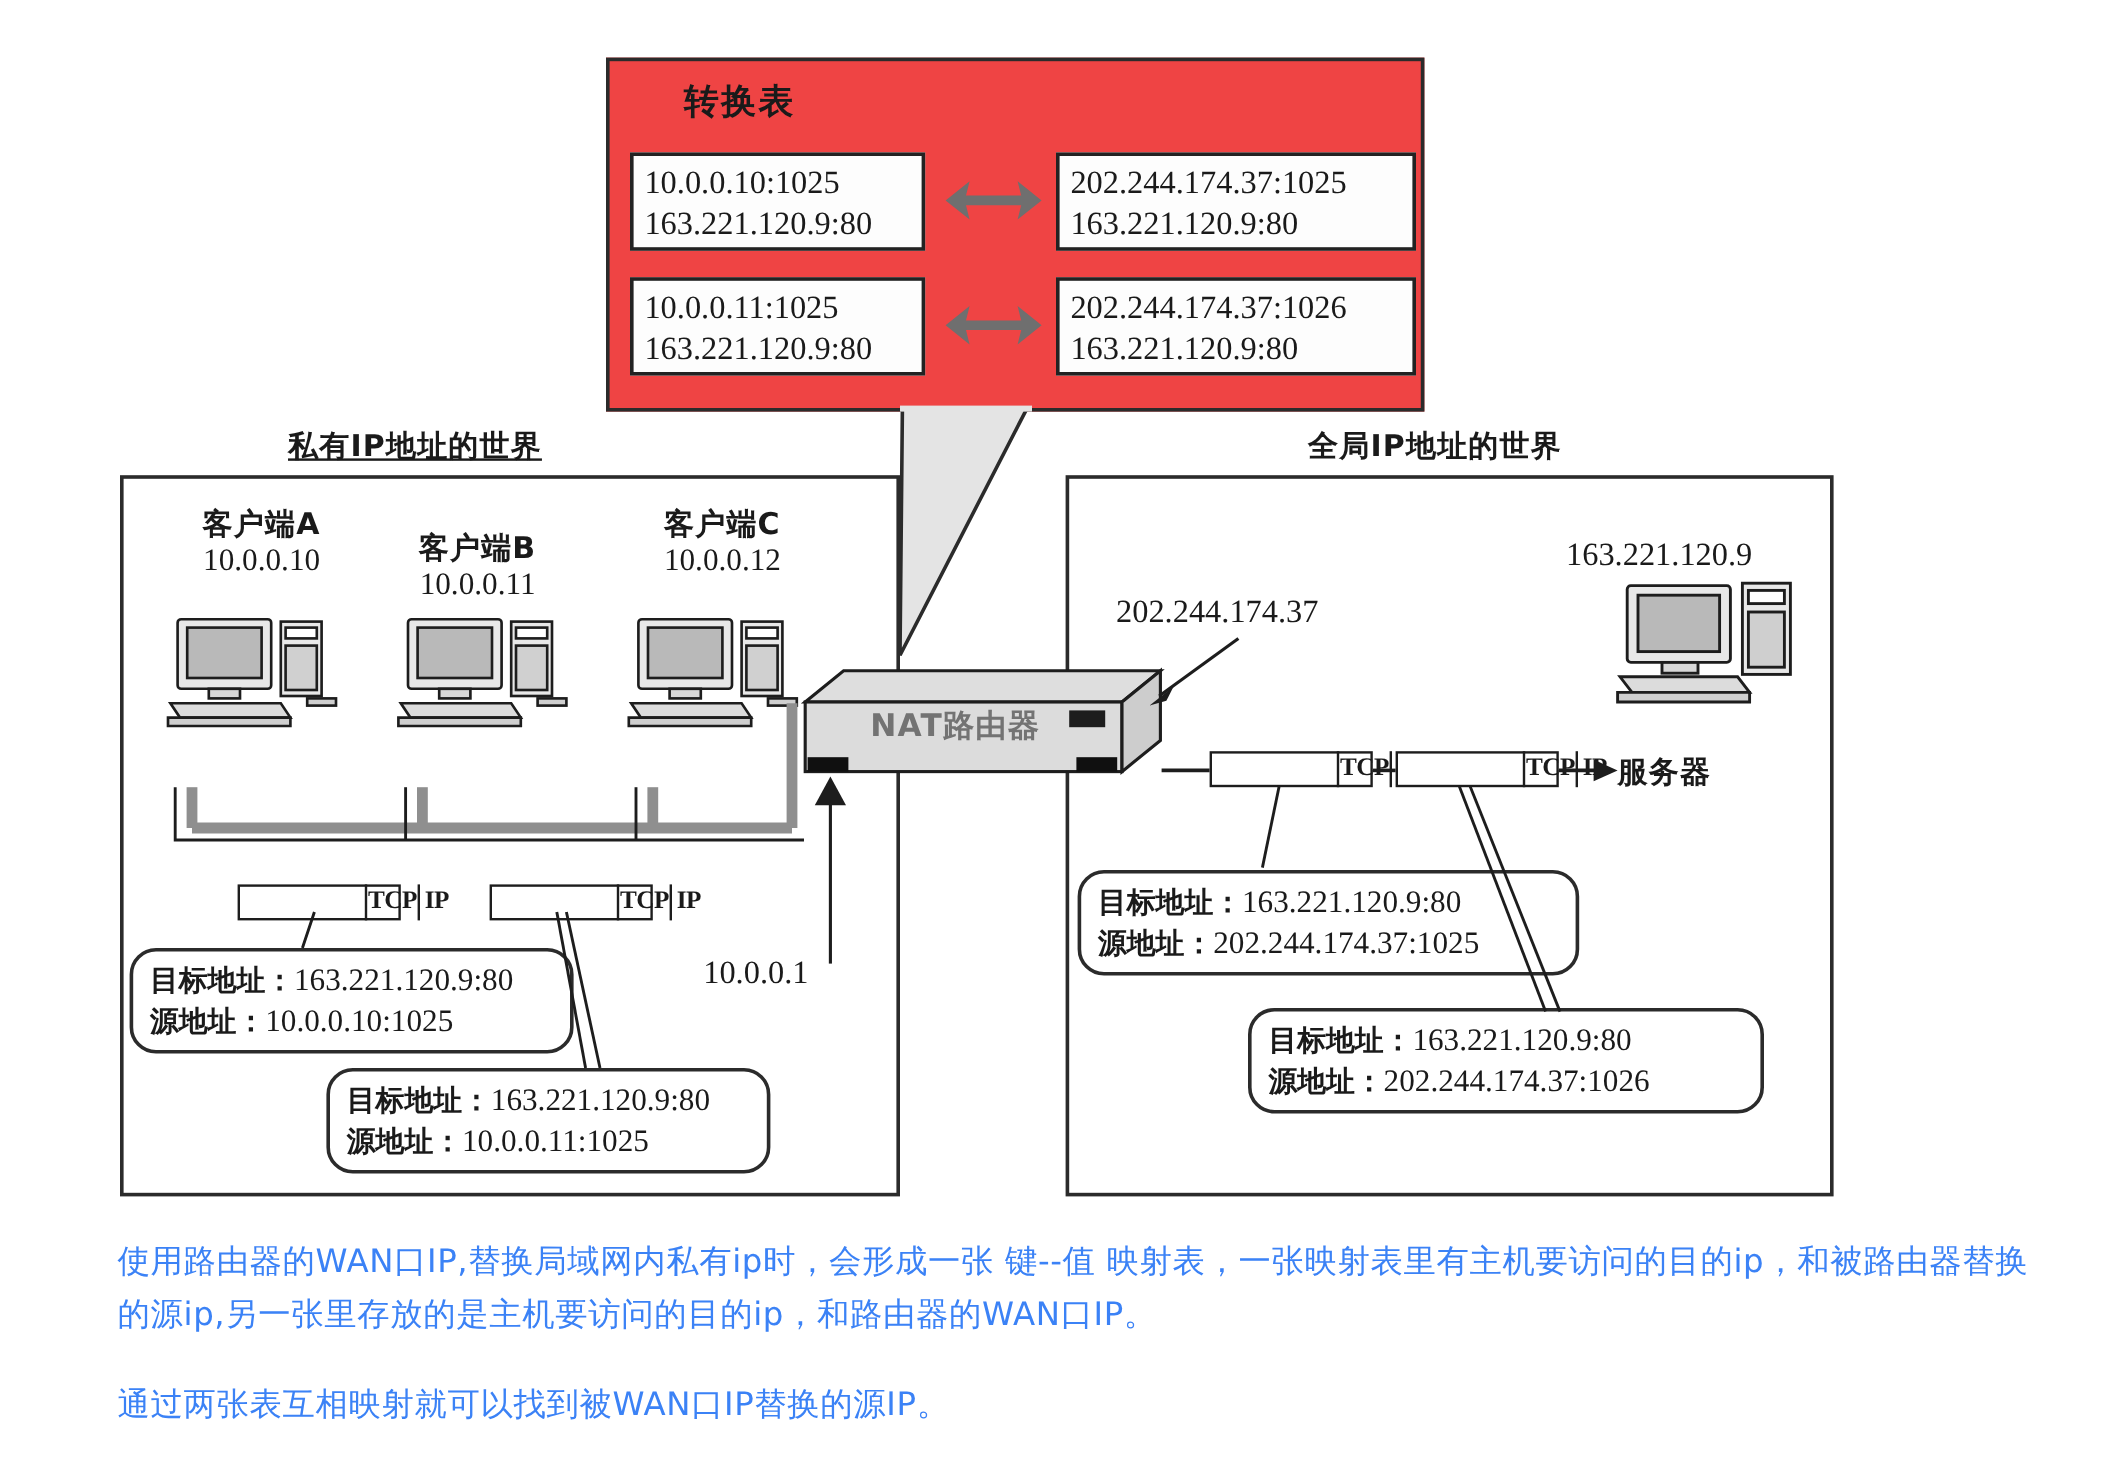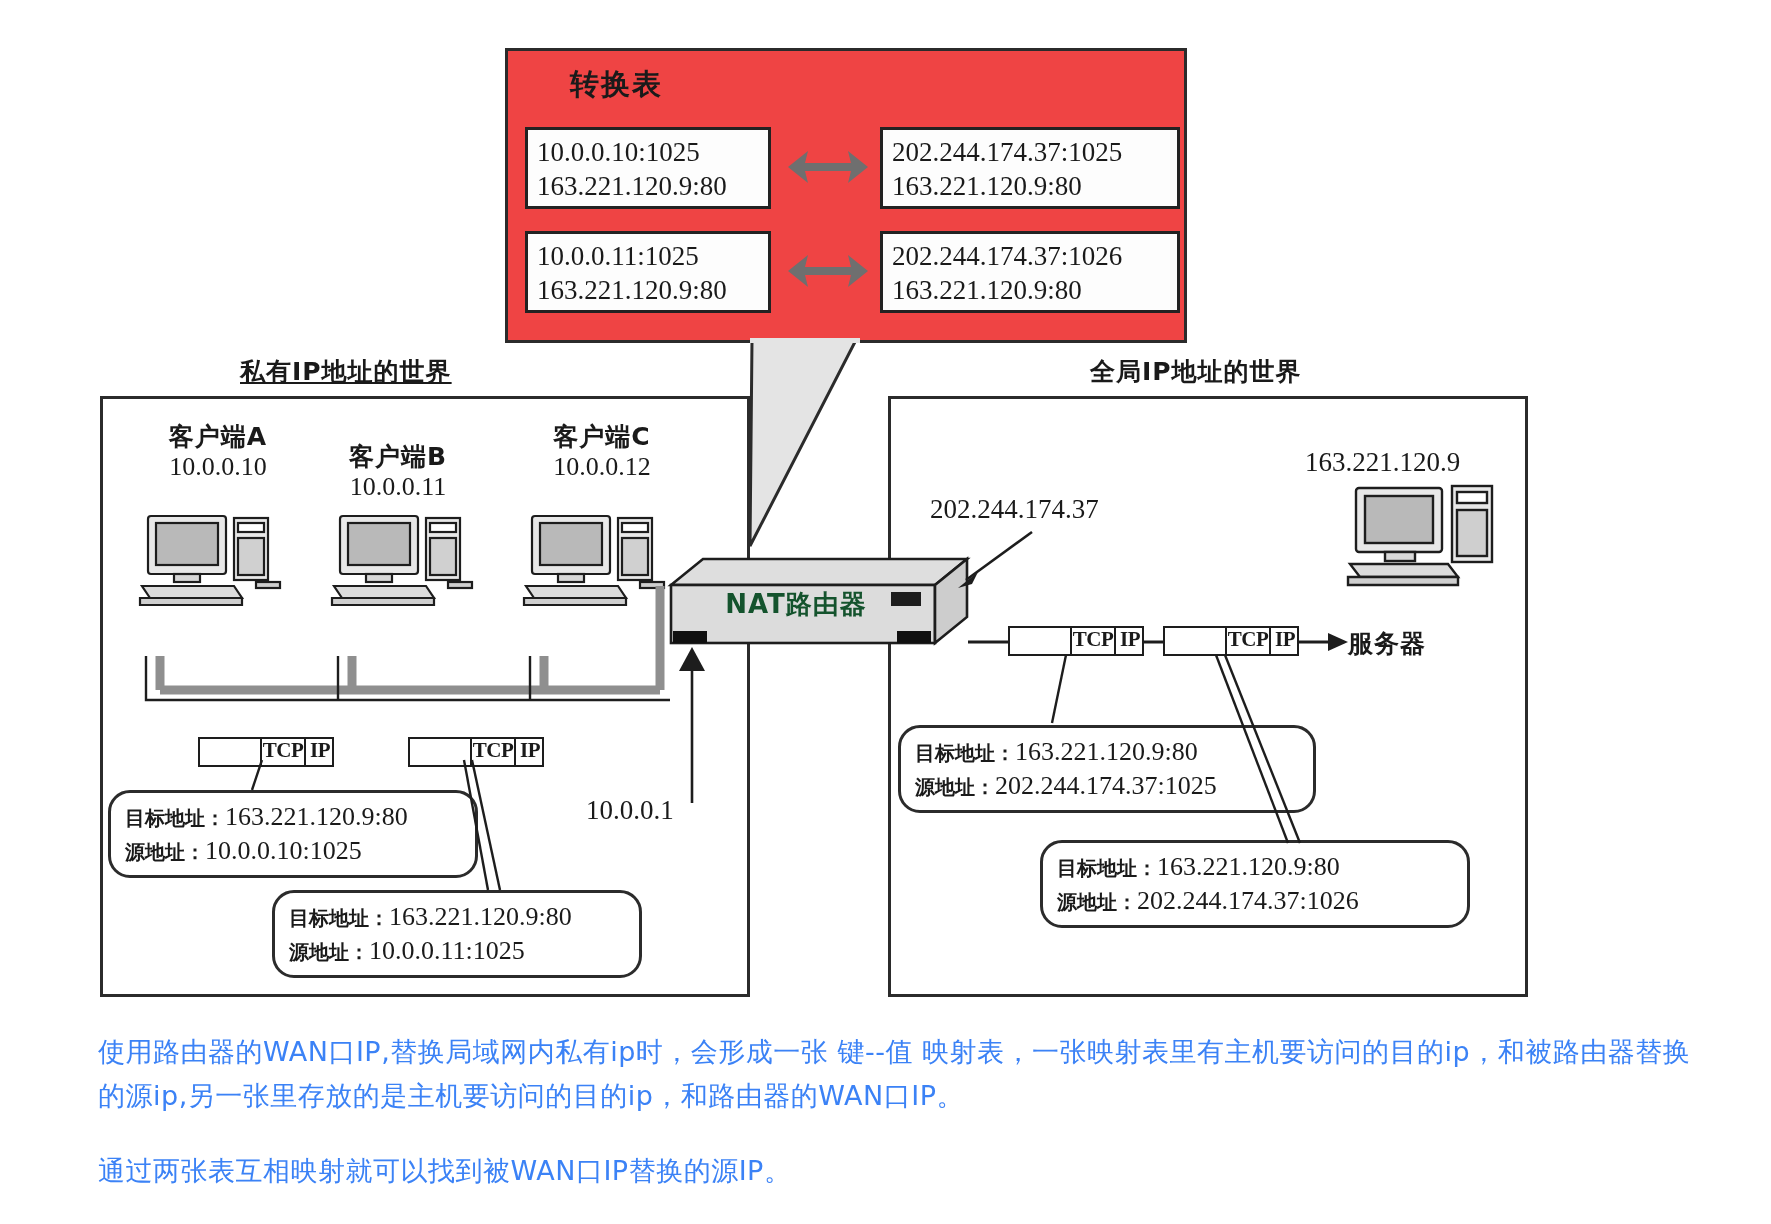--- a/index.html
+++ b/index.html
@@ -92,54 +92,55 @@
     font-weight: bold; font-size: 25px; letter-spacing: 1px; white-space: nowrap;
   }
 
   
   #nat-router { left: 667px; top: 555px; width: 305px; height: 94px; }
   #nat-router-label {
     position: absolute; left: 0; top: 32px; width: 258px;
     text-align: center;
     font-family: "DejaVu Sans", sans-serif;
     font-weight: bold; font-size: 26px; letter-spacing: 1px;
-    color: #14532d;
+    color: #737373;
   }
   #router-wan-ip { left: 930px; top: 494px; font-size: 27px; white-space: nowrap; }
   #router-lan-ip { left: 586px; top: 795px; font-size: 27px; white-space: nowrap; }
 
   
   .packet { position: absolute; height: 30px; }
   .packet .body {
     position: absolute; left: 0; top: 0; height: 30px;
     border: 2px solid #1d1d1d; background: #fff; box-sizing: border-box;
   }
   .packet .seg {
     position: absolute; top: 0; height: 30px;
     border-left: 2px solid #1d1d1d;
     box-sizing: border-box;
     font-family: "Liberation Serif", serif;
     font-size: 21px; font-weight: bold;
     line-height: 27px; text-align: center;
     letter-spacing: -0.5px;
+    margin-left: 44px;
   }
 
   
   .speech {
     position: absolute;
     border: 3px solid #2b2b2b;
     border-radius: 22px;
     background: #fff;
     box-sizing: border-box;
     padding: 7px 14px 6px 14px;
     font-size: 26px;
     line-height: 1.3;
     white-space: nowrap;
   }
-  .speech .lbl { font-family: "DejaVu Sans", sans-serif; font-weight: bold; font-size: 20px; }
+  .speech .lbl { font-family: "DejaVu Sans", sans-serif; font-weight: bold; font-size: 24px; }
   #speech-l1 { left: 108px; top: 790px; width: 370px; height: 88px; }
   #speech-l2 { left: 272px; top: 890px; width: 370px; height: 88px; }
   #speech-r1 { left: 898px; top: 725px; width: 418px; height: 88px; }
   #speech-r2 { left: 1040px; top: 840px; width: 430px; height: 88px; }
 
   
   #red-notes {
     left: 98px; top: 1030px; width: 1600px;
     color: #3b82f6;
     font-family: "DejaVu Sans", sans-serif;

